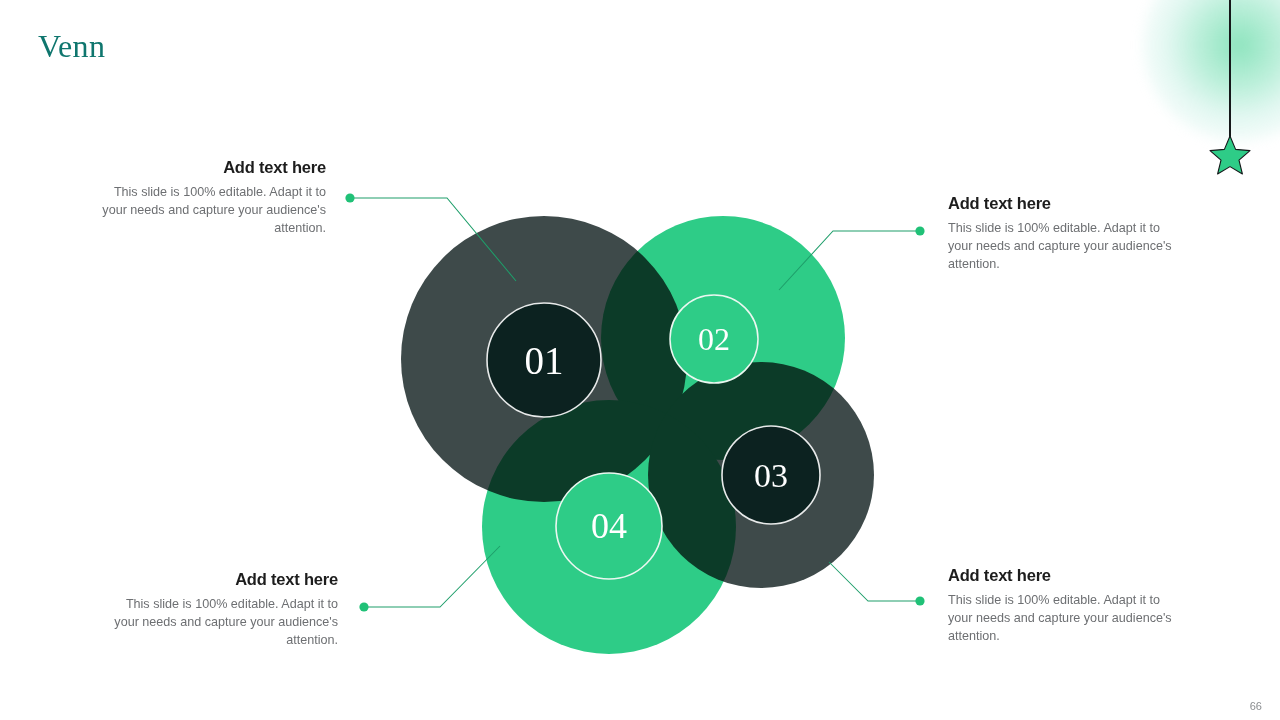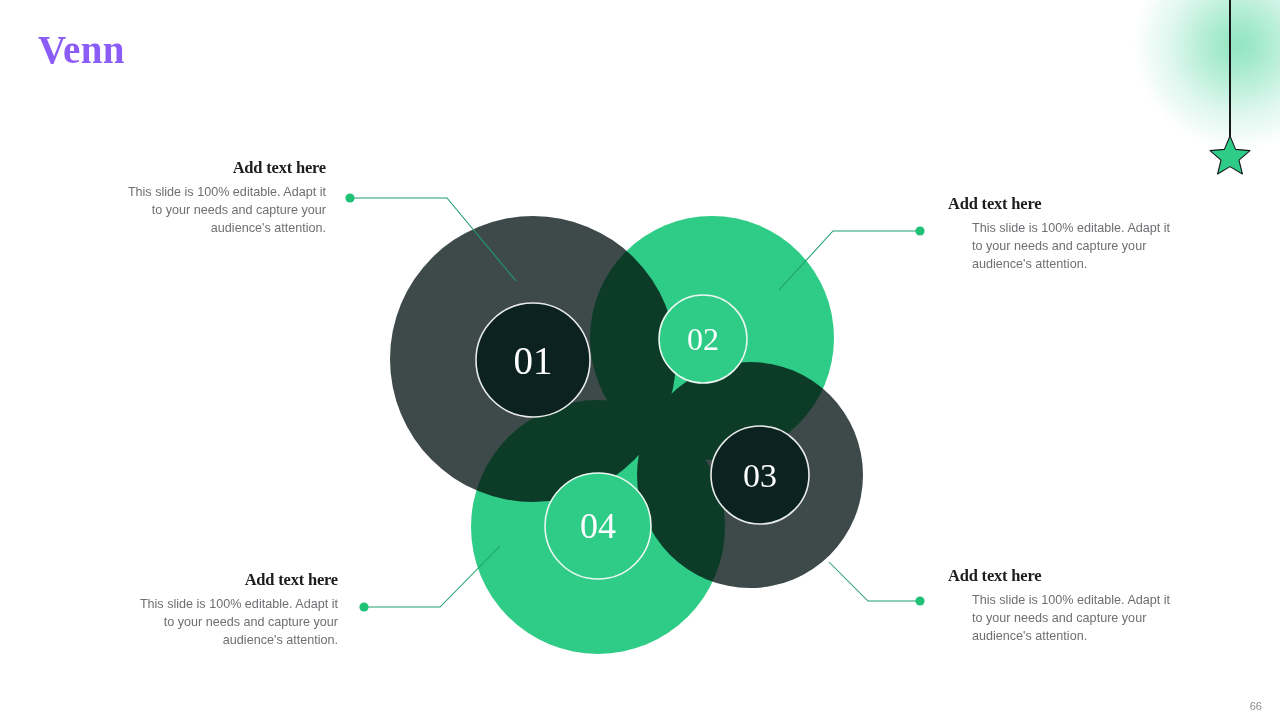--- a/index.html
+++ b/index.html
@@ -15,23 +15,23 @@
     font-family: "Liberation Sans", sans-serif;
     background: #ffffff;
   }
 
   
   #slide-title {
     position: absolute;
     left: 38px;
     top: 28px;
     font-family: "Liberation Serif", serif;
-    font-size: 39px;
-    font-weight: 700;
-    color: #8b5cf6;
+    font-size: 32px;
+    font-weight: 400;
+    color: #0f766e;
     letter-spacing: 0.4px;
     line-height: 1.15;
   }
 
   
   #decor-glow {
     position: absolute;
     left: 1142px;
     top: -52px;
     width: 194px;
@@ -58,21 +58,21 @@
     position: absolute;
     left: 1208px;
     top: 134px;
     width: 44px;
     height: 42px;
   }
 
   
   #venn-wrap {
     position: absolute;
-    left: 390px;
+    left: 401px;
     top: 212px;
     width: 492px;
     height: 444px;
     text-align: center;
   }
 
   
   #connectors {
     position: absolute;
     left: 0;
@@ -81,34 +81,33 @@
     height: 720px;
     pointer-events: none;
   }
 
   
   .callout {
     position: absolute;
     width: 228px;
   }
   .callout .c-head {
-    font-family: Liberation Serif, serif;
+    font-family: Liberation Sans, sans-serif;
     font-weight: bold;
     font-size: 16.5px;
     color: #1d1d1d;
     letter-spacing: -0.2px;
     margin-bottom: 5px;
     line-height: 1.2;
   }
   .callout .c-body {
     font-family: "Liberation Sans", sans-serif;
     font-size: 12.6px;
     color: #6d6f72;
     line-height: 1.45;
-    margin-left: 24px;
   }
   .callout.align-right { text-align: right; }
   .callout.align-left  { text-align: left; }
 
   #callout-1 { left: 98px;  top: 158px; }
   #callout-2 { left: 948px; top: 194px; }
   #callout-3 { left: 110px; top: 570px; }
   #callout-4 { left: 948px; top: 566px; }
 
   

